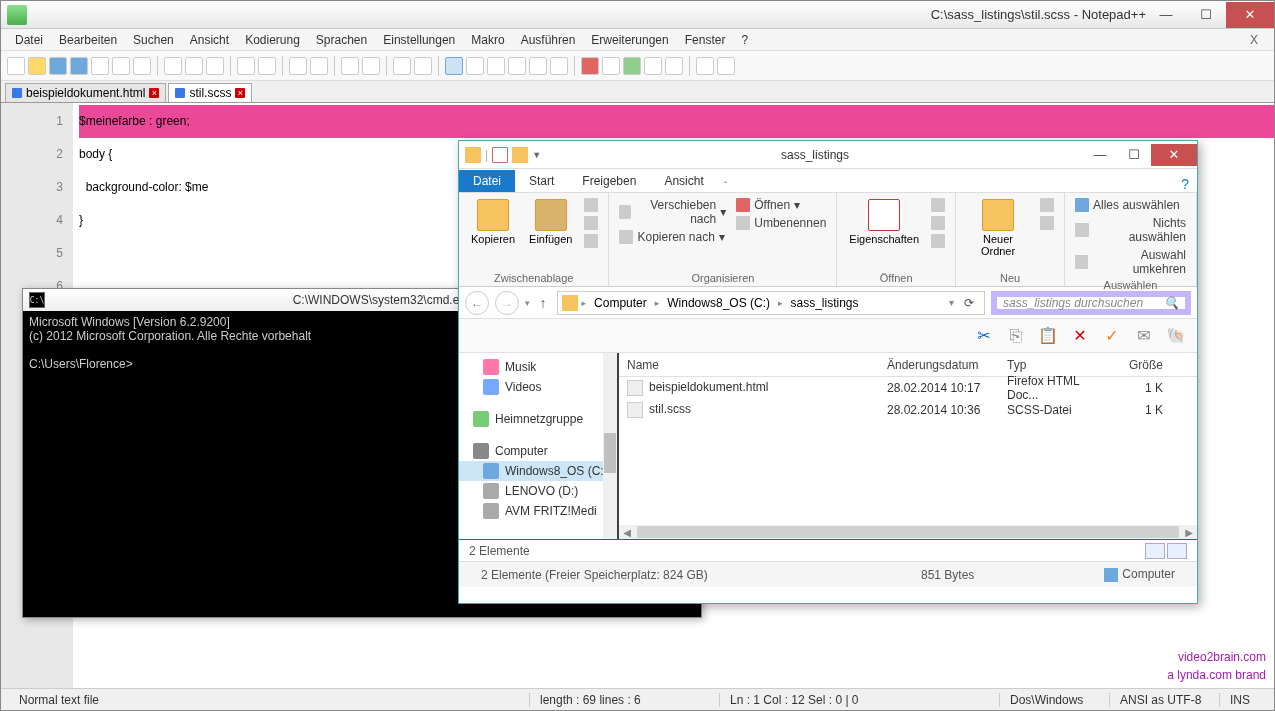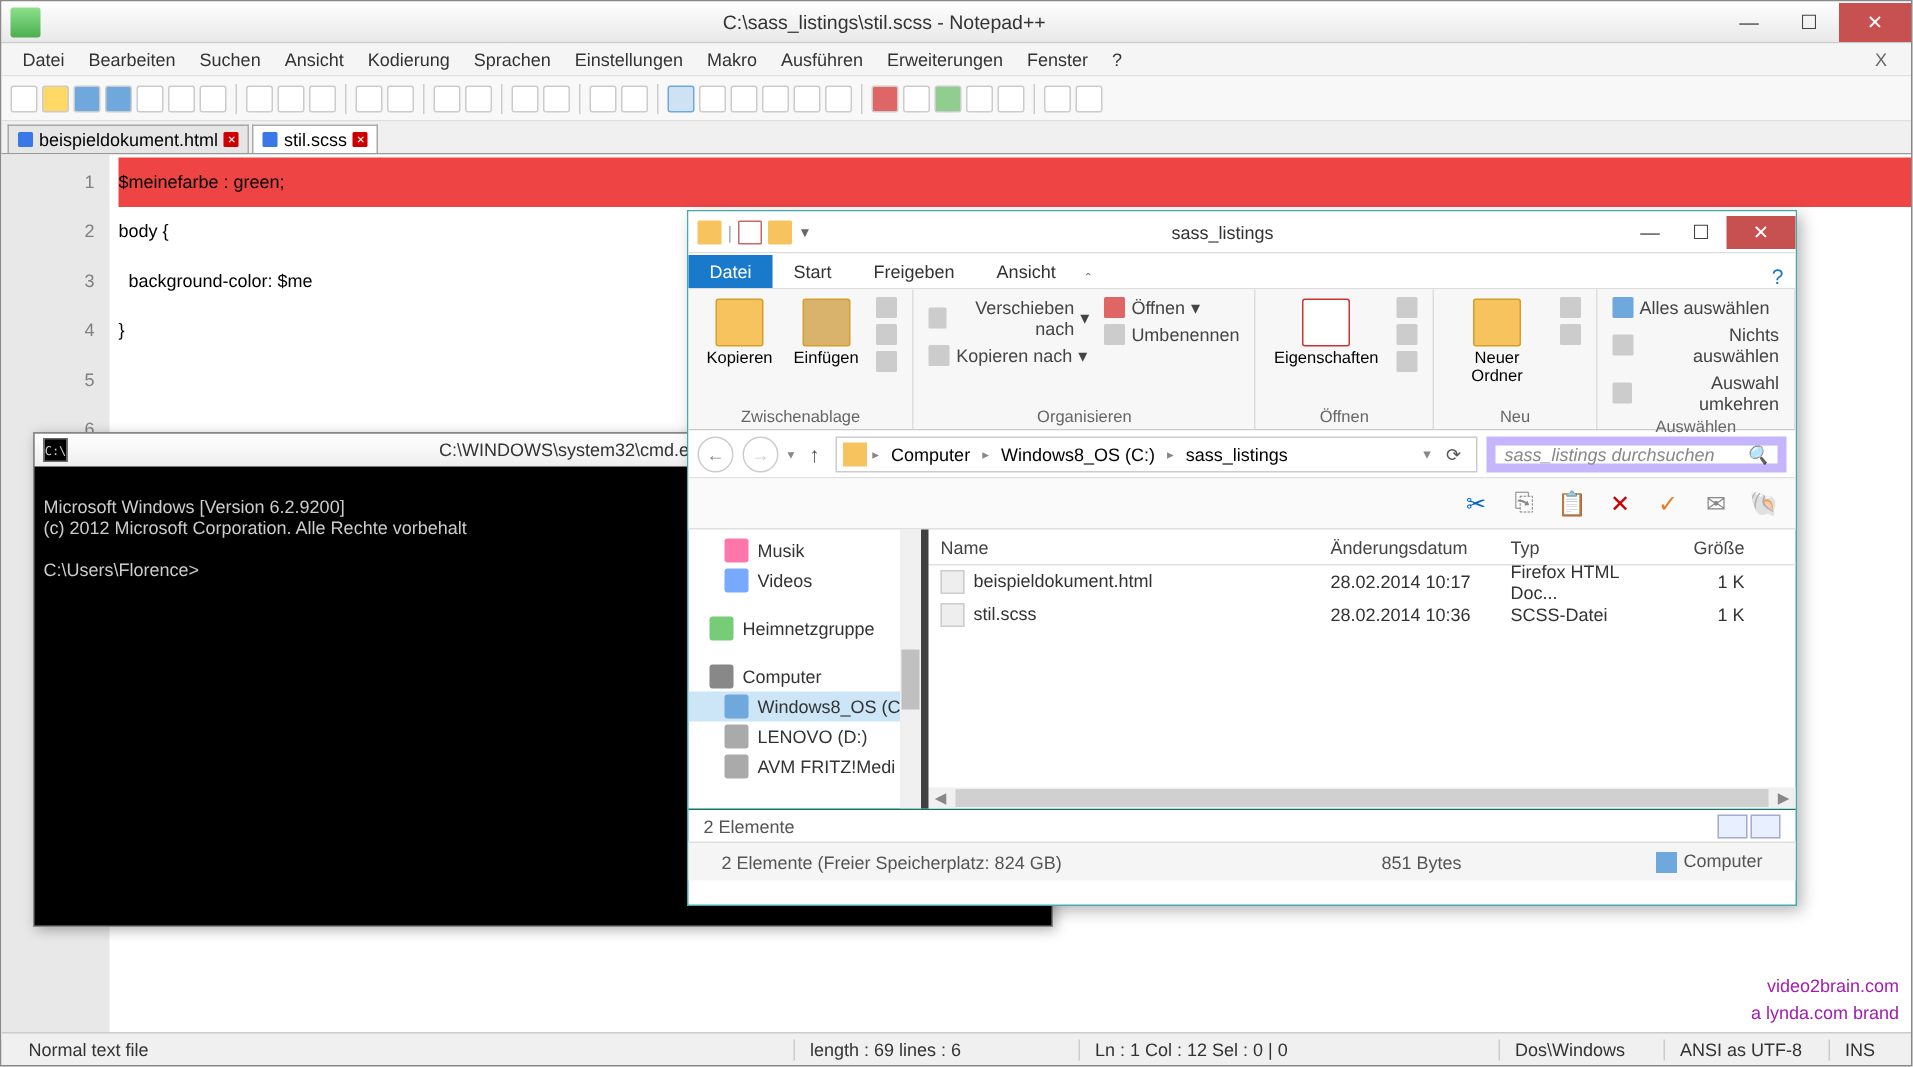--- a/index.html
+++ b/index.html
@@ -2,21 +2,21 @@
 <html><head>
 <meta charset="utf-8">
 <style>
 * { margin: 0; padding: 0; box-sizing: border-box; font-family: "Segoe UI", Tahoma, sans-serif; font-size: 12px; }
 body { background: #f0f0f0; width: 1275px; height: 711px; overflow: hidden; position: relative; }
 
 
 .npp-window { position: absolute; top: 0; left: 0; width: 1275px; height: 711px; background: #fff; border: 1px solid #888; }
 .npp-titlebar { height: 28px; background: linear-gradient(#fff,#e8e8e8); display: flex; align-items: center; border-bottom: 1px solid #ccc; }
 .npp-icon { width: 20px; height: 20px; margin: 0 6px; background: linear-gradient(#8ce08c,#4caf50); border-radius: 2px; }
-.npp-title { flex: 1; text-align: center; font-size: 13px; color: #333; }
+.npp-title { flex: 1; text-align: right; font-size: 13px; color: #333; }
 .win-ctrls { display: flex; }
 .win-btn { width: 40px; height: 26px; display: flex; align-items: center; justify-content: center; color: #444; font-size: 13px; }
 .win-btn.close { background: #c75050; color: #fff; width: 48px; }
 
 .npp-menu { height: 22px; background: #f5f5f5; display: flex; align-items: center; padding: 0 6px; gap: 0; border-bottom: 1px solid #e0e0e0; }
 .npp-menu span { padding: 3px 8px; color: #333; }
 .npp-menu .menux { margin-left: auto; padding: 0 10px; color: #666; }
 
 .npp-toolbar { height: 30px; background: #f8f8f8; display: flex; align-items: center; padding: 0 6px; gap: 3px; border-bottom: 1px solid #ddd; }
 .tb-ic { width: 18px; height: 18px; border: 1px solid #ccc; border-radius: 2px; background: #fff; display:inline-block; }
@@ -29,34 +29,34 @@
 
 .npp-tabs { height: 22px; background: #f0f0f0; display: flex; align-items: flex-end; padding: 0 4px; border-bottom: 1px solid #999; }
 .tab { display: flex; align-items: center; padding: 2px 6px; background: #e6e6e6; border: 1px solid #aaa; border-bottom: none; margin-right: 2px; font-size: 11px; gap: 4px; }
 .tab.active { background: #fff; }
 .tab .dot { width: 10px; height: 10px; background: #3b78e7; border-radius: 1px; }
 .tab .xclose { width:10px;height:10px;background:#c00;color:#fff;font-size:9px;line-height:10px;text-align:center;border-radius:1px; }
 
 .editor { position: relative; height: 590px; background: #fff; display: flex; font-family: "Consolas","Courier New",monospace; font-size: 22px; }
 .gutter { width: 72px; background: #e8e8e8; color: #808080; text-align: right; padding: 2px 10px 0 0; line-height: 33px; }
 .code { flex:1; padding: 2px 0 0 6px; line-height: 33px; color:#000; }
-.code .hl { background: #ef4444; display:block; }
+.code .hl { background: #ec4899; display:block; }
 .code pre { font-family: inherit; font-size: inherit; }
 
 .statusbar { position: absolute; bottom: 0; left: 0; right: 0; height: 22px; background: #f0f0f0; border-top: 1px solid #ccc; display: flex; align-items: center; padding: 0 8px; font-size: 11px; color: #333; }
 .statusbar .cell { padding: 0 10px; border-left: 1px solid #ccc; }
 .statusbar .cell:first-child { border: none; flex: 0 0 520px; }
 .watermark { position:absolute; right:8px; bottom:26px; color:#a21caf; font-size:16px; text-align:right; line-height:18px; font-weight:300;}
 
 
 .cmd-window { position: absolute; top: 288px; left: 22px; width: 680px; height: 330px; background: #000; border: 1px solid #888; box-shadow: 2px 2px 8px rgba(0,0,0,.3); }
 .cmd-title { height: 22px; background: linear-gradient(#fff,#eee); display: flex; align-items: center; color: #333; }
 .cmd-title .ic { width:16px;height:16px;background:#000;margin:0 6px;border:1px solid #666;display:flex;align-items:center;justify-content:center;color:#ccc;font-size:8px;font-family:monospace;}
 .cmd-title span.t { flex:1; text-align:center; font-size:12px; }
-.cmd-body { padding: 4px 6px; color: #ccc; font-family: "Consolas","Lucida Console",monospace; font-size: 12px; line-height: 14px; white-space: pre; margin-top: 16px; }
+.cmd-body { padding: 4px 6px; color: #ccc; font-family: "Consolas","Lucida Console",monospace; font-size: 12px; line-height: 14px; white-space: pre; }
 
 
 .exp-window { position: absolute; top: 140px; left: 458px; width: 740px; height: 464px; background: #fff; border: 1px solid #4aa; box-shadow: 3px 3px 10px rgba(0,0,0,.3); }
 .exp-titlebar { height: 28px; background: #fff; display:flex; align-items:center; border-bottom:1px solid #ddd; }
 .exp-titlebar .qat { display:flex; gap:4px; padding:0 6px; align-items:center;}
 .exp-titlebar .qic { width:16px;height:16px;background:#f7c35f;border-radius:1px;}
 .exp-titlebar .t { flex:1;text-align:center;font-size:12px;color:#333;}
 .exp-titlebar .win-btn { height:22px; width:34px;}
 .exp-titlebar .win-btn.close { width:46px;}
 
@@ -84,21 +84,21 @@
 .nav-btn { width:24px;height:24px;border:1px solid #ccc;border-radius:12px;display:flex;align-items:center;justify-content:center;color:#888;font-size:12px;}
 .addr-box { flex:1; height:24px; border:1px solid #ccc; display:flex; align-items:center; padding:0 4px; gap:4px; font-size:12px;}
 .addr-box .crumb{padding:0 4px;}
 .addr-box .sep{color:#888;font-size:9px;}
 .search-box { width:200px; height:24px; border:6px solid #c4b5fd; display:flex; align-items:center; padding:0 6px; color:#888; font-style:italic; font-size:12px; justify-content:space-between;}
 
 .exp-toolbar2 { height:34px; display:flex; align-items:center; justify-content:flex-end; padding:0 10px; gap:10px; border-bottom:1px solid #e0e0e0; background:#fafafa;}
 .tic { width:22px;height:22px;display:flex;align-items:center;justify-content:center;font-size:16px;}
 
 .exp-body { display:flex; height:186px; }
-.exp-nav { width:160px; border-right:5px solid #404040; overflow:hidden; padding:4px 0; font-size:12px; position:relative;}
+.exp-nav { width:160px; border-right:2px solid #404040; overflow:hidden; padding:4px 0; font-size:12px; position:relative;}
 .nav-item { display:flex; align-items:center; gap:6px; padding:2px 4px 2px 24px; color:#333;}
 .nav-item.sel { background:#cde6f7; }
 .nav-item .nic{width:16px;height:16px;background:#6fa8dc;border-radius:2px;}
 .nav-item.group{padding-left:14px;}
 .nav-item.group .nic{background:#f7c35f;}
 .nav-scrollbar{position:absolute;right:0;top:0;bottom:0;width:14px;background:#f0f0f0;}
 .nav-thumb{position:absolute;right:1px;width:12px;height:40px;top:80px;background:#c0c0c0;}
 
 .exp-files { flex:1; display:flex; flex-direction:column; }
 .file-head { display:flex; border-bottom:1px solid #e0e0e0; font-size:12px; color:#444; height:24px; align-items:center;}

